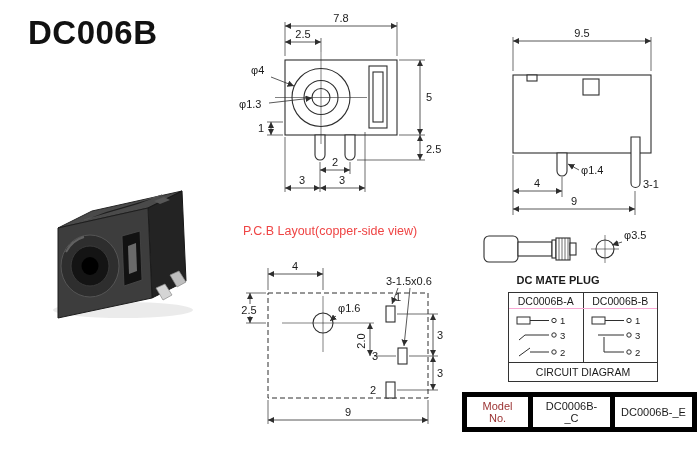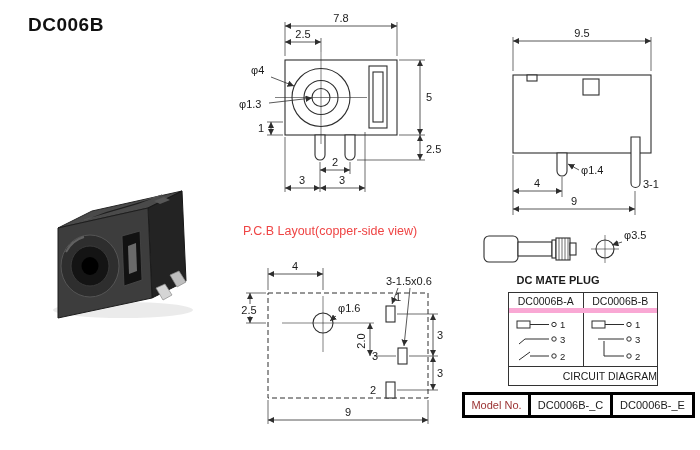--- a/index.html
+++ b/index.html
@@ -1,42 +1,42 @@
 <!DOCTYPE html>
 <html><head>
 <meta charset="utf-8">
 <style>
   *{margin:0;padding:0;box-sizing:border-box}
   html,body{background:#fff}
   .canvas{position:relative;width:700px;height:450px;background:#fff;overflow:hidden;
           font-family:"Liberation Sans",sans-serif;color:#1a1a1a}
   svg{position:absolute;overflow:visible}
   svg text{font-family:"Liberation Sans",sans-serif;font-size:11px;fill:#1a1a1a}
-  .title{position:absolute;left:28px;top:14px;font-size:19px;font-weight:700;letter-spacing:.5px;color:#111}
+  .title{position:absolute;left:28px;top:14px;font-size:33px;font-weight:700;letter-spacing:.5px;color:#111}
   .pcb-label{position:absolute;left:243px;top:224px;font-size:12.5px;color:#ef4444}
   
   .s rect,.s path,.s circle{stroke:#2e2e2e;stroke-width:1.1;fill:#fff}
   .cl line{stroke:#2e2e2e;stroke-width:.6}
   .ext line{stroke:#2e2e2e;stroke-width:.7}
   .dim line{stroke:#2e2e2e;stroke-width:.8;fill:none}
   .dash{stroke:#2e2e2e;stroke-width:1;fill:none;stroke-dasharray:5 3}
   .hatch line{stroke:#2e2e2e;stroke-width:.7}
   
   .circuit-table{position:absolute;left:508px;top:292px;width:150px;border:1px solid #333;background:#fff}
-  .ct-head{display:flex;border-bottom:5px solid #f9a8d4}
+  .ct-head{display:flex;border-bottom:1px solid #f9a8d4}
   .ct-cell{flex:1;text-align:center;font-size:10.5px;padding:2px 0 1px}
   .ct-cell:first-child{border-right:1px solid #333}
   .ct-body{display:flex;border-bottom:1px solid #333;height:54px}
   .ct-sym{flex:1;position:relative}
   .ct-sym:first-child{border-right:1px solid #333}
   .ct-sym svg{position:absolute;left:0;top:2px}
-  .ct-caption{text-align:right;font-size:10.5px;padding:3px 0}
+  .ct-caption{text-align:center;font-size:10.5px;padding:3px 0}
   
   .model-table{position:absolute;left:462px;top:392px;border-collapse:collapse;font-size:11px;background:#fff}
-  .model-table td{border:3px solid #000000;text-align:center;padding:3px 6px;height:23px}
+  .model-table td{border:5px solid #000000;text-align:center;padding:3px 6px;height:23px}
   .model-table td.c1{width:66px}
   .model-table td.c2{width:82px}
   .model-table td.c3{width:82px}
   .red{color:#9b3333}
   .ctext{font-size:9.5px}
 </style>
 </head>
 <body>
 
 <div class="canvas">

